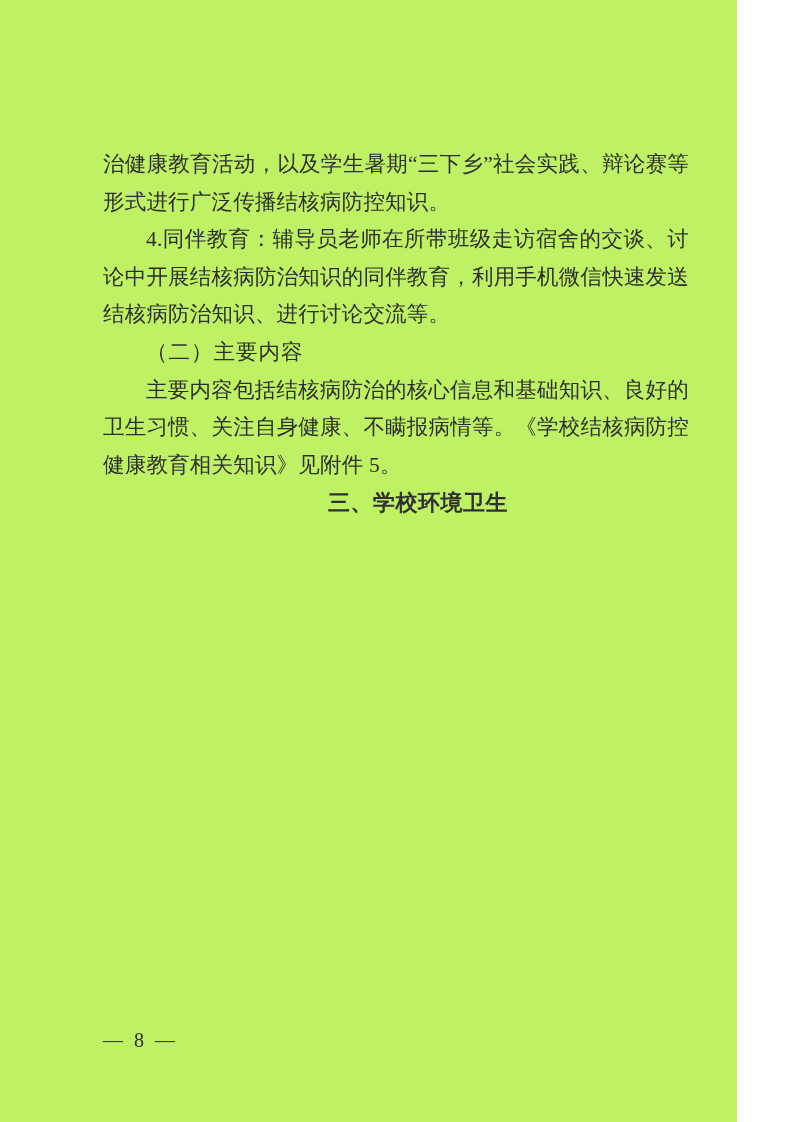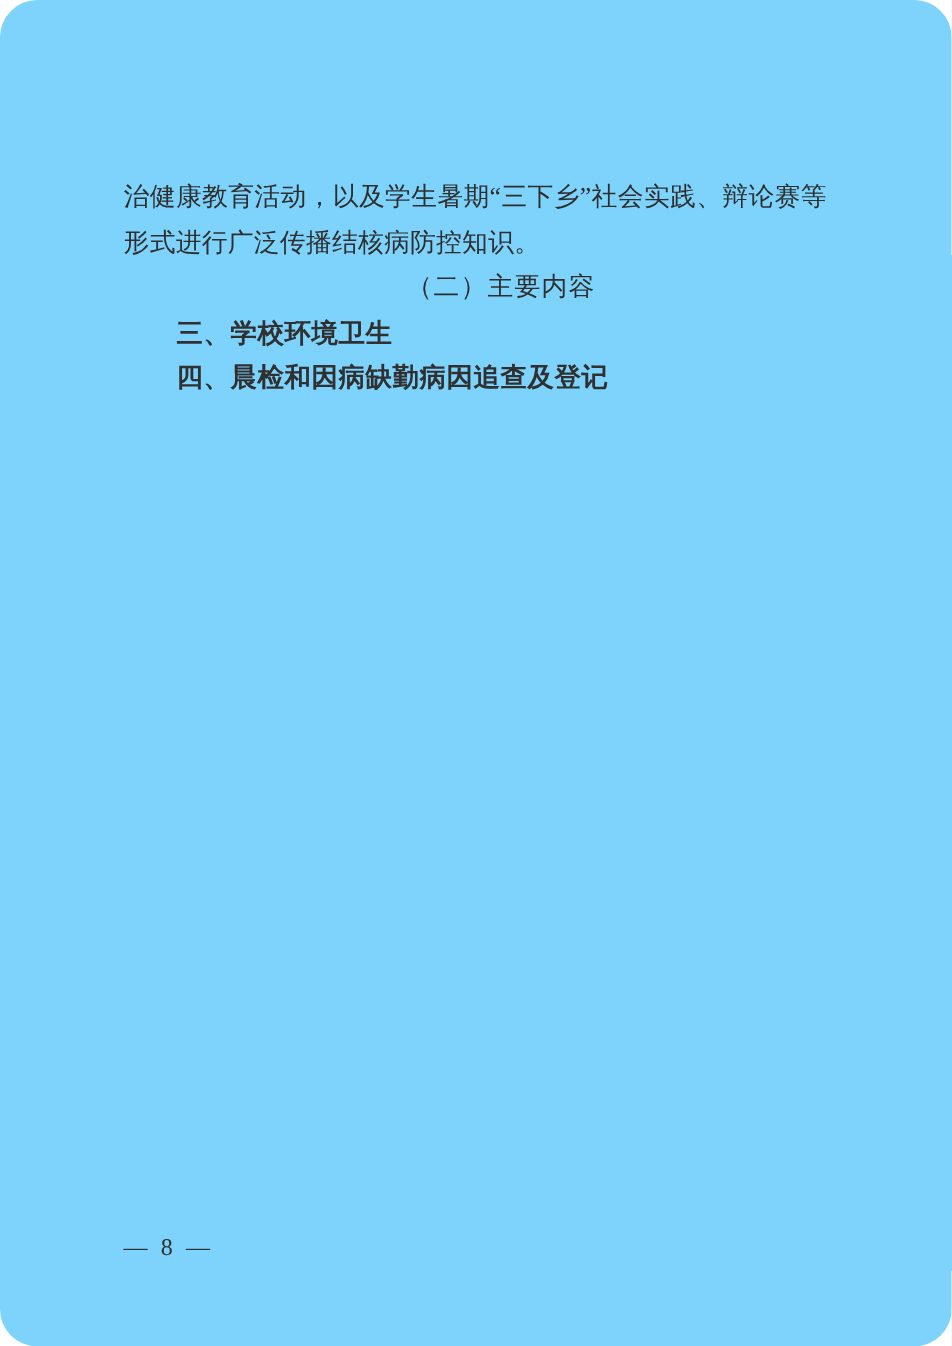--- a/index.html
+++ b/index.html
@@ -2,27 +2,26 @@
 <html lang="zh"><head>
 <meta charset="utf-8">
 <style>
   html, body {
     margin: 0;
     padding: 0;
     background: #ffffff;
   }
   .page {
     position: relative;
-    width: 793px;
+    width: 737px;
     height: 1122px;
-    background: #7dd3fc;
+    background: #bef264;
     overflow: hidden;
     font-family: "Liberation Serif", "DejaVu Serif", serif;
     color: #2e2e2e;
-    border-radius: 31px;
   }
   .content {
     position: absolute;
     left: 103px;
     top: 146px;
     width: 586px;
   }
   .para {
     margin: 0;
     font-size: 21.5px;
@@ -34,48 +33,49 @@
   .para.indent {
     text-indent: 2em;
   }
   .heading {
     margin: 0;
     font-family: "Liberation Sans", "DejaVu Sans", sans-serif;
     font-weight: 600;
     font-size: 22px;
     line-height: 37.6px;
     text-indent: 2em;
-    text-align: left;
+    text-align: center;
     color: #303030;
     letter-spacing: 0.5px;
   }
   .subheading {
     margin: 0;
     font-size: 21.5px;
     line-height: 37.6px;
     text-indent: 2em;
-    text-align: center;
+    text-align: left;
     letter-spacing: 1px;
   }
   .footer {
     position: absolute;
     left: 103px;
     top: 1028px;
     font-size: 20px;
     line-height: 24px;
     letter-spacing: 3px;
     color: #2e2e2e;
     font-family: "Liberation Serif", "DejaVu Serif", serif;
   }
 </style>
 </head>
 <body>
 
 <div class="page">
   <div class="content">
     <p class="para">治健康教育活动，以及学生暑期“三下乡”社会实践、辩论赛等形式进行广泛传播结核病防控知识。</p>
+    <p class="para indent">4.同伴教育：辅导员老师在所带班级走访宿舍的交谈、讨论中开展结核病防治知识的同伴教育，利用手机微信快速发送结核病防治知识、进行讨论交流等。</p>
     <p class="subheading">（二）主要内容</p>
+    <p class="para indent">主要内容包括结核病防治的核心信息和基础知识、良好的卫生习惯、关注自身健康、不瞒报病情等。《学校结核病防控健康教育相关知识》见附件 5。</p>
     <p class="heading">三、学校环境卫生</p>
-    <p class="heading">四、晨检和因病缺勤病因追查及登记</p>
   </div>
 
   <div class="footer">— 8 —</div>
 </div>
 
 </body></html>

